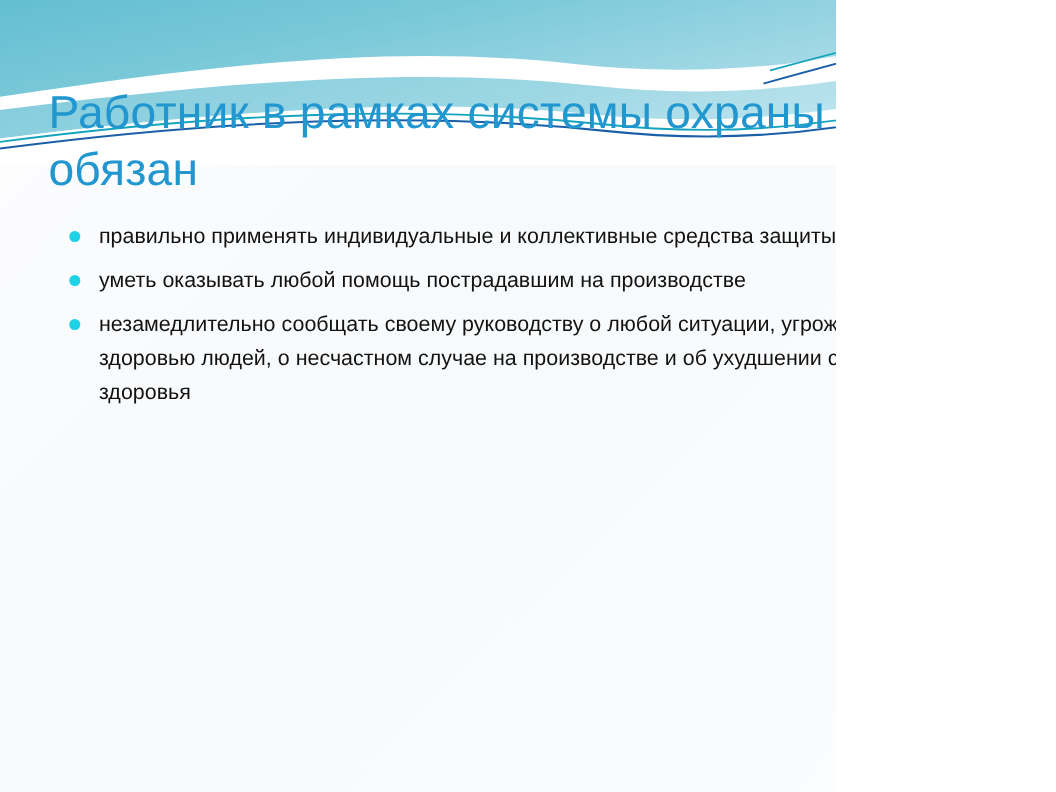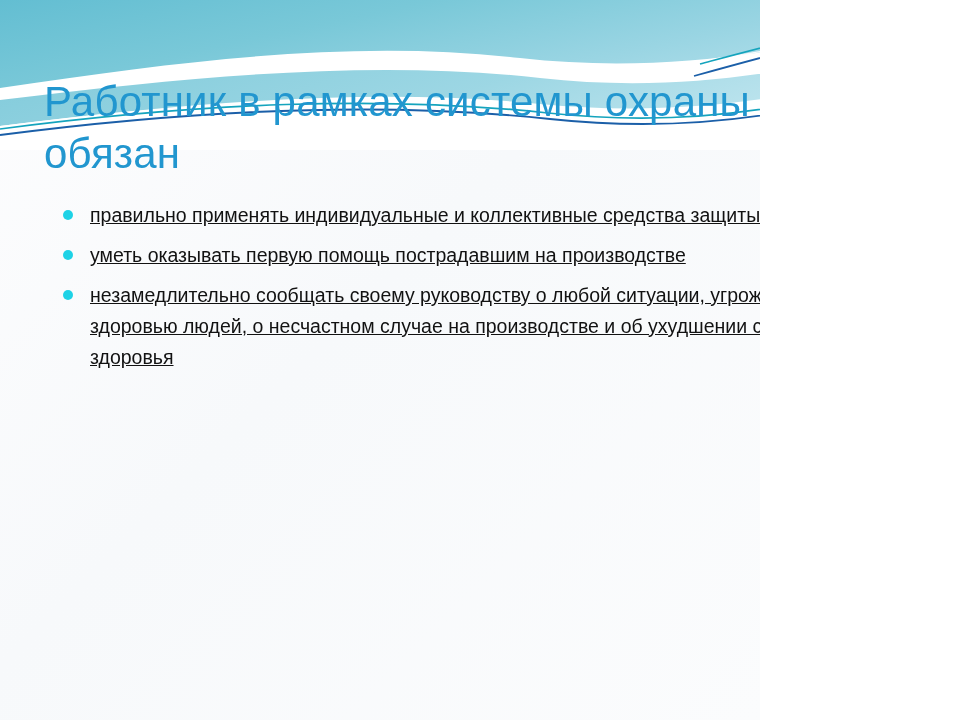--- a/index.html
+++ b/index.html
@@ -84,21 +84,20 @@
     position: absolute;
     left: 11px;
     top: 10px;
     width: 10px;
     height: 10px;
     border-radius: 50%;
     background: #1ed2e6;
   }
   .bullet-text {
     display: block;
-    text-decoration: underline;
   }
 </style>
 </head>
 <body>
 
 <div id="slide">
 
   <div id="wave-header">
     <svg viewBox="0 0 960 150" preserveAspectRatio="none" xmlns="http://www.w3.org/2000/svg">
       <defs>
@@ -147,21 +146,21 @@
     <ul class="bullet-list">
 
       <li class="bullet-item">
         <span class="bullet-marker"></span>
         <span class="bullet-text">правильно применять индивидуальные и коллективные средства защиты</span>
       </li>
 
 
       <li class="bullet-item">
         <span class="bullet-marker"></span>
-        <span class="bullet-text">уметь оказывать первую помощь пострадавшим на производстве</span>
+        <span class="bullet-text">уметь оказывать любой помощь пострадавшим на производстве</span>
       </li>
 
 
       <li class="bullet-item">
         <span class="bullet-marker"></span>
         <span class="bullet-text">незамедлительно сообщать своему руководству о любой ситуации, угрожающей жизни и здоровью людей, о несчастном случае на производстве и об ухудшении состояния своего здоровья</span>
       </li>
 
 
     </ul>

